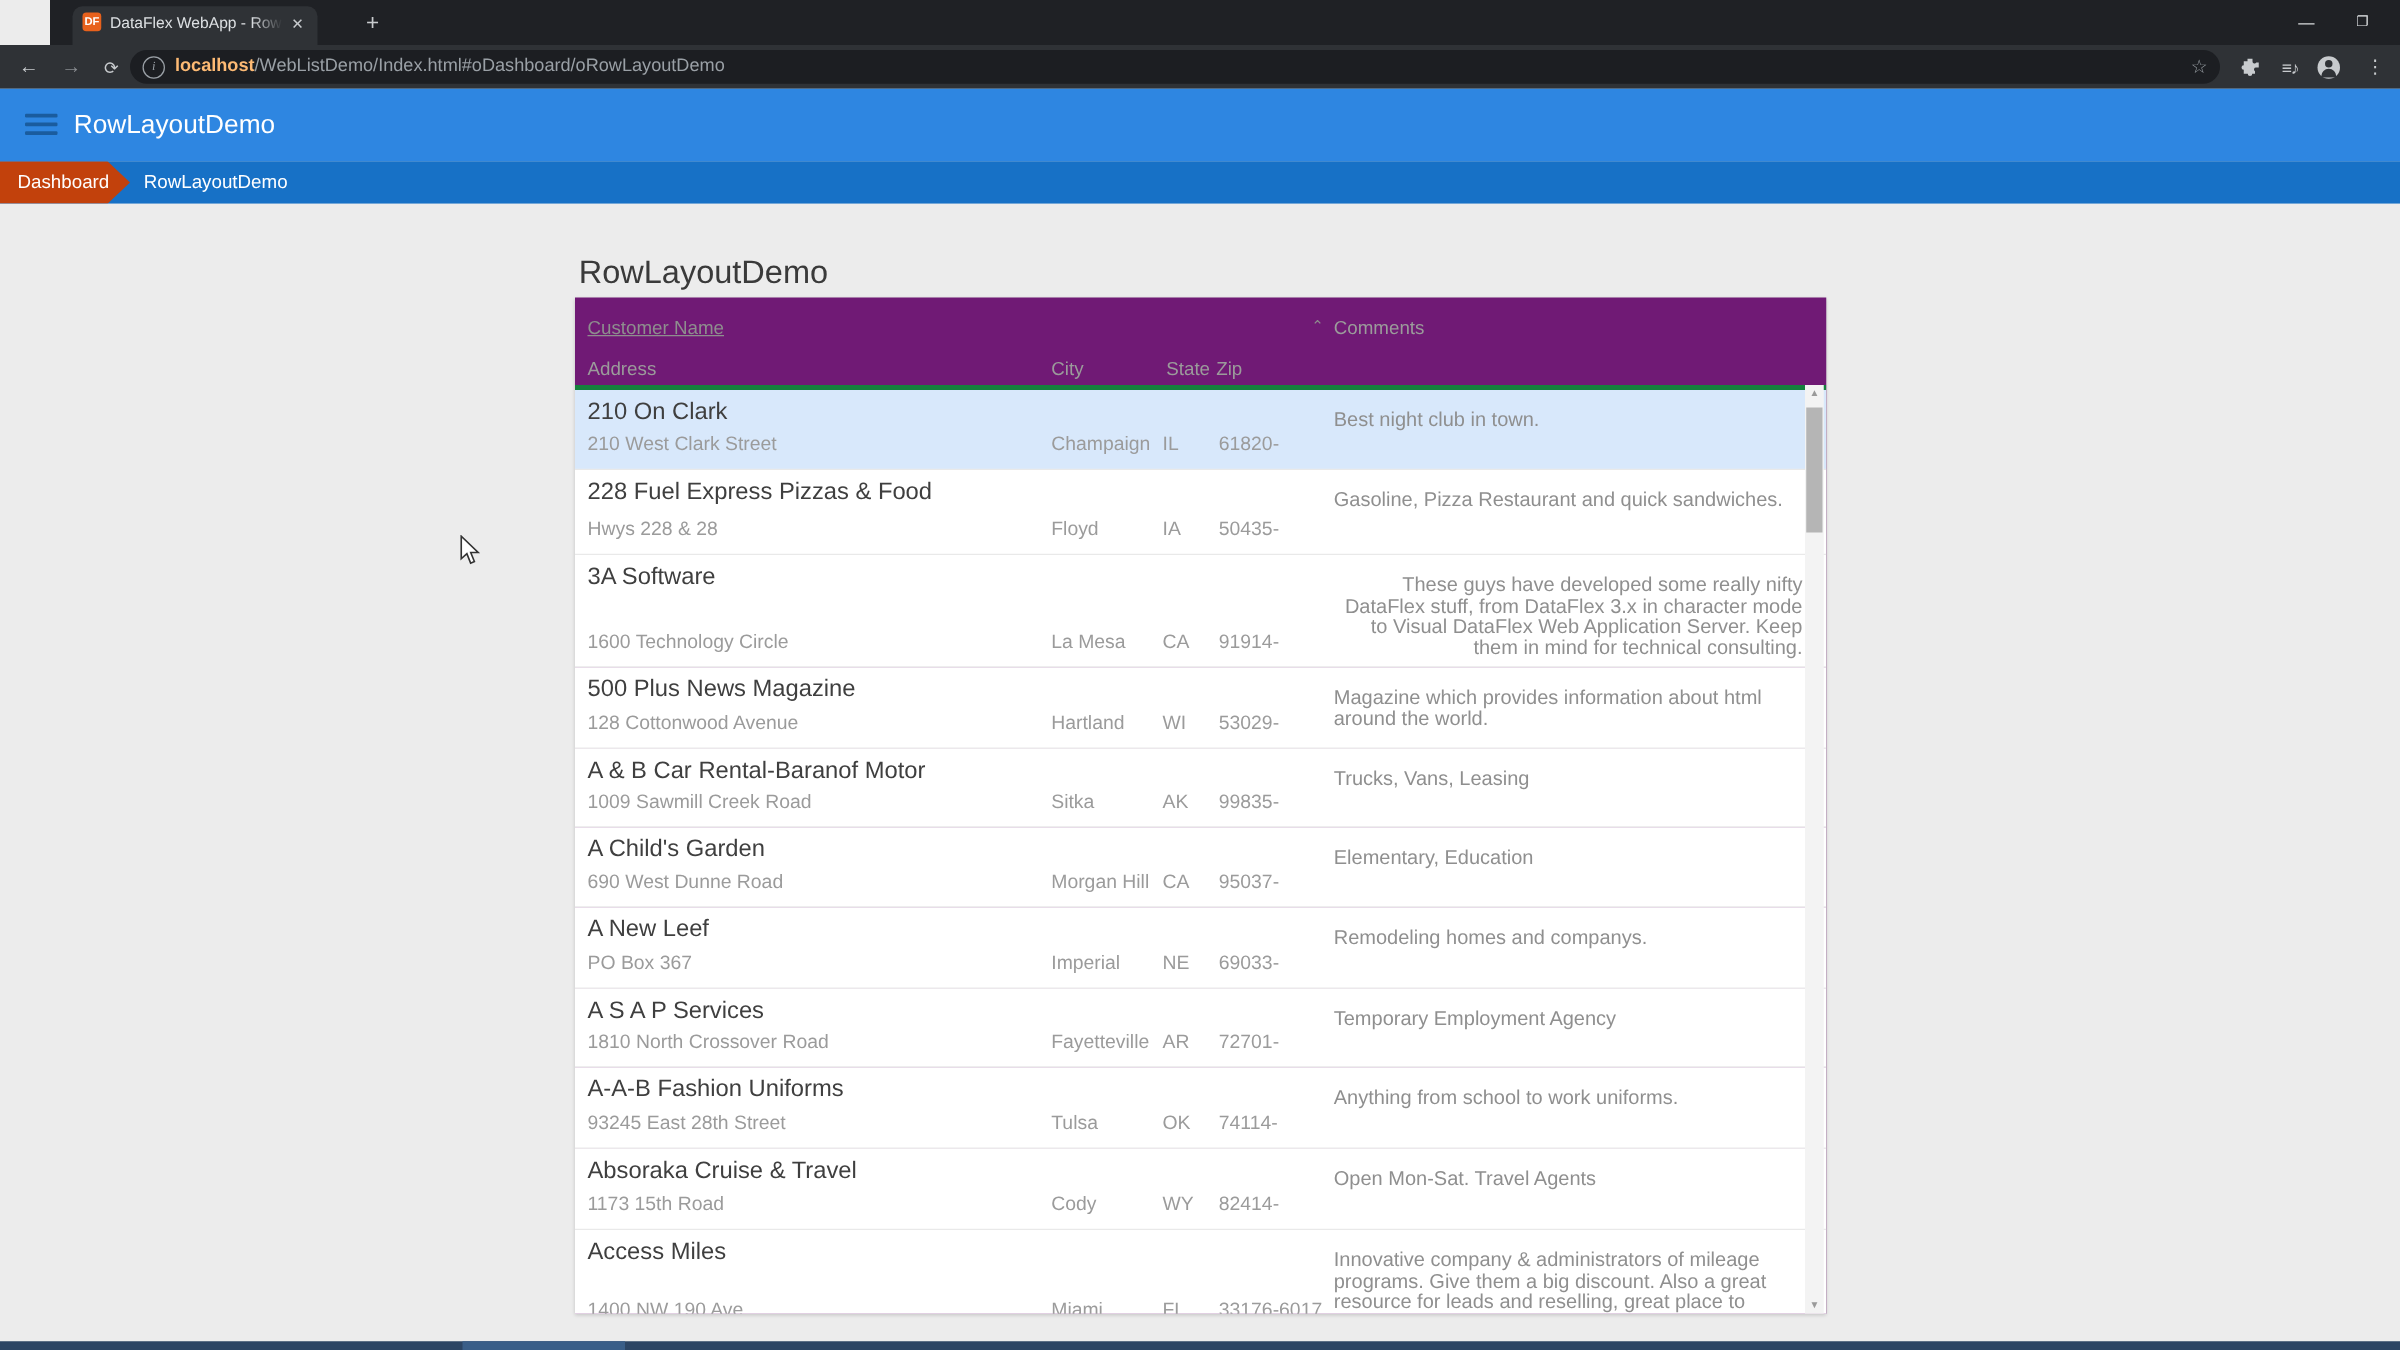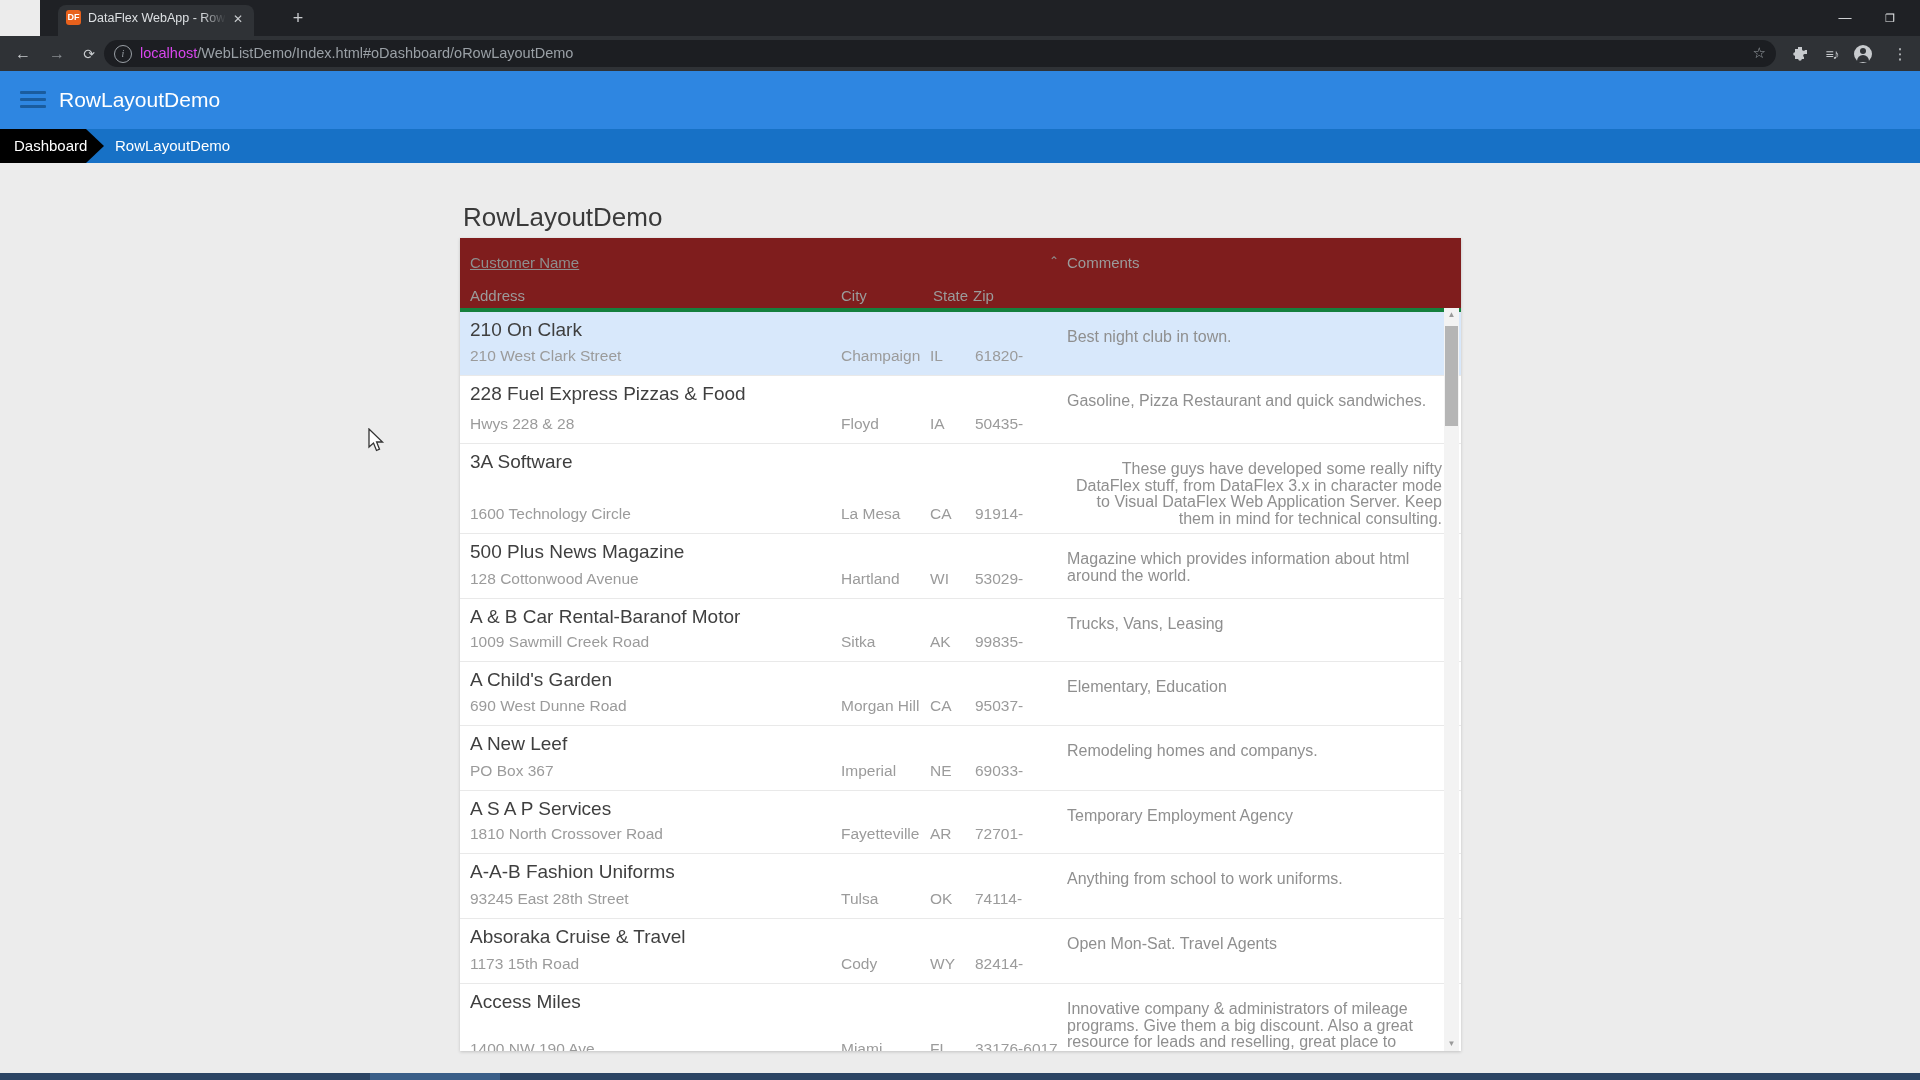--- a/index.html
+++ b/index.html
@@ -22,48 +22,48 @@
   .winbtn{top:8px;width:20px;height:20px;color:#E4E6E8;font-size:13px;text-align:center;line-height:20px;}
   #win-min{left:1795px;} #win-restore{left:1840px;font-size:11px;} #win-close{left:1886px;}
 
   #toolbar{left:0;top:36px;width:1920px;height:35px;background:#2F3236;}
   .navbtn{top:7px;width:22px;height:22px;font-size:16px;text-align:center;line-height:22px;color:#C8CBCE;}
   #nav-back{left:12px;} #nav-forward{left:46px;color:#888C90;} #nav-reload{left:78px;font-size:14px;}
   #omnibox{left:104px;top:4px;width:1672px;height:27px;background:#1C1E22;border-radius:14px;}
   #site-info-icon{left:10px;top:5px;width:16px;height:16px;border:1.5px solid #9AA0A6;border-radius:50%;
     color:#9AA0A6;font-size:10px;text-align:center;line-height:16px;font-family:"Liberation Serif",serif;font-style:italic;}
   #url-text{left:36px;top:5px;font-size:14.5px;color:#9AA0A6;white-space:nowrap;}
-  #url-text b{color:#d946ef;font-weight:normal;}
+  #url-text b{color:#fdba74;font-weight:bold;}
   #bookmark-star{right:10px;top:4px;color:#9AA0A6;font-size:15px;}
   .tbicon{top:7px;width:22px;height:22px;color:#C8CBCE;text-align:center;line-height:22px;font-size:15px;}
   #ext-icon{left:1789px;} #medialist-icon{left:1821px;font-size:14px;letter-spacing:-1px;}
   #avatar-icon{left:1852px;}
   #avatar-icon .circ{position:absolute;left:2px;top:2px;width:18px;height:18px;border-radius:50%;background:#C8CBCE;}
   #avatar-icon .head{position:absolute;left:8px;top:5px;width:6px;height:6px;border-radius:50%;background:#2F3236;}
   #avatar-icon .body{position:absolute;left:5px;top:12px;width:12px;height:7px;border-radius:6px 6px 0 0;background:#2F3236;}
   #menu-dots-icon{left:1889px;font-size:15px;}
 
   
   #app-header{left:0;top:71px;width:1920px;height:58px;background:#2E86E1;}
   #hamburger{left:20px;top:20px;width:26px;height:18px;}
   #hamburger span{position:absolute;left:0;width:26px;height:3px;background:#1A5C9E;border-radius:1px;}
   #hamburger span:nth-child(1){top:0;} #hamburger span:nth-child(2){top:7px;} #hamburger span:nth-child(3){top:14px;}
   #app-title{left:59px;top:17px;color:#FFFFFF;font-size:21px;font-weight:500;}
 
   #breadcrumb-bar{left:0;top:129px;width:1920px;height:34px;background:#1771C6;}
-  #crumb-dashboard{left:0;top:0;width:104px;height:34px;background:#000000;
+  #crumb-dashboard{left:0;top:0;width:104px;height:34px;background:#c2410c;
     clip-path:polygon(0 0,86px 0,104px 17px,86px 34px,0 34px);}
   #crumb-dashboard .lbl{position:absolute;left:14px;top:8px;color:#FFFFFF;font-size:15px;}
   #crumb-current{left:115px;top:8px;color:#FFFFFF;font-size:15px;}
 
   
   #page{left:0;top:163px;width:1920px;height:910px;background:#ECECEC;}
   #page-title{left:463px;top:39px;font-size:26px;color:#3A3A3A;}
 
-  #card{left:460px;top:75px;width:1001px;height:813px;background:#7f1d1d;
+  #card{left:460px;top:75px;width:1001px;height:813px;background:#701a75;
     box-shadow:0 1px 3px rgba(0,0,0,0.18);overflow:hidden;}
   .hdr{color:#9B9B9B;font-size:15px;}
   #hdr-customer{left:10px;top:16px;text-decoration:underline;color:#8E8E8E;}
   #sort-caret{left:589px;top:16px;color:#8E8E8E;font-size:12px;}
   #hdr-comments{left:607px;top:16px;}
   #hdr-address{left:10px;top:49px;} #hdr-city{left:381px;top:49px;}
   #hdr-state{left:473px;top:49px;} #hdr-zip{left:513px;top:49px;}
 
   #rows{left:0;top:70px;width:1001px;border-top:4px solid #15803d;}
   .row{position:relative;width:1001px;border-bottom:1px solid #E9E9E9;background:#FFFFFF;box-sizing:border-box;}

